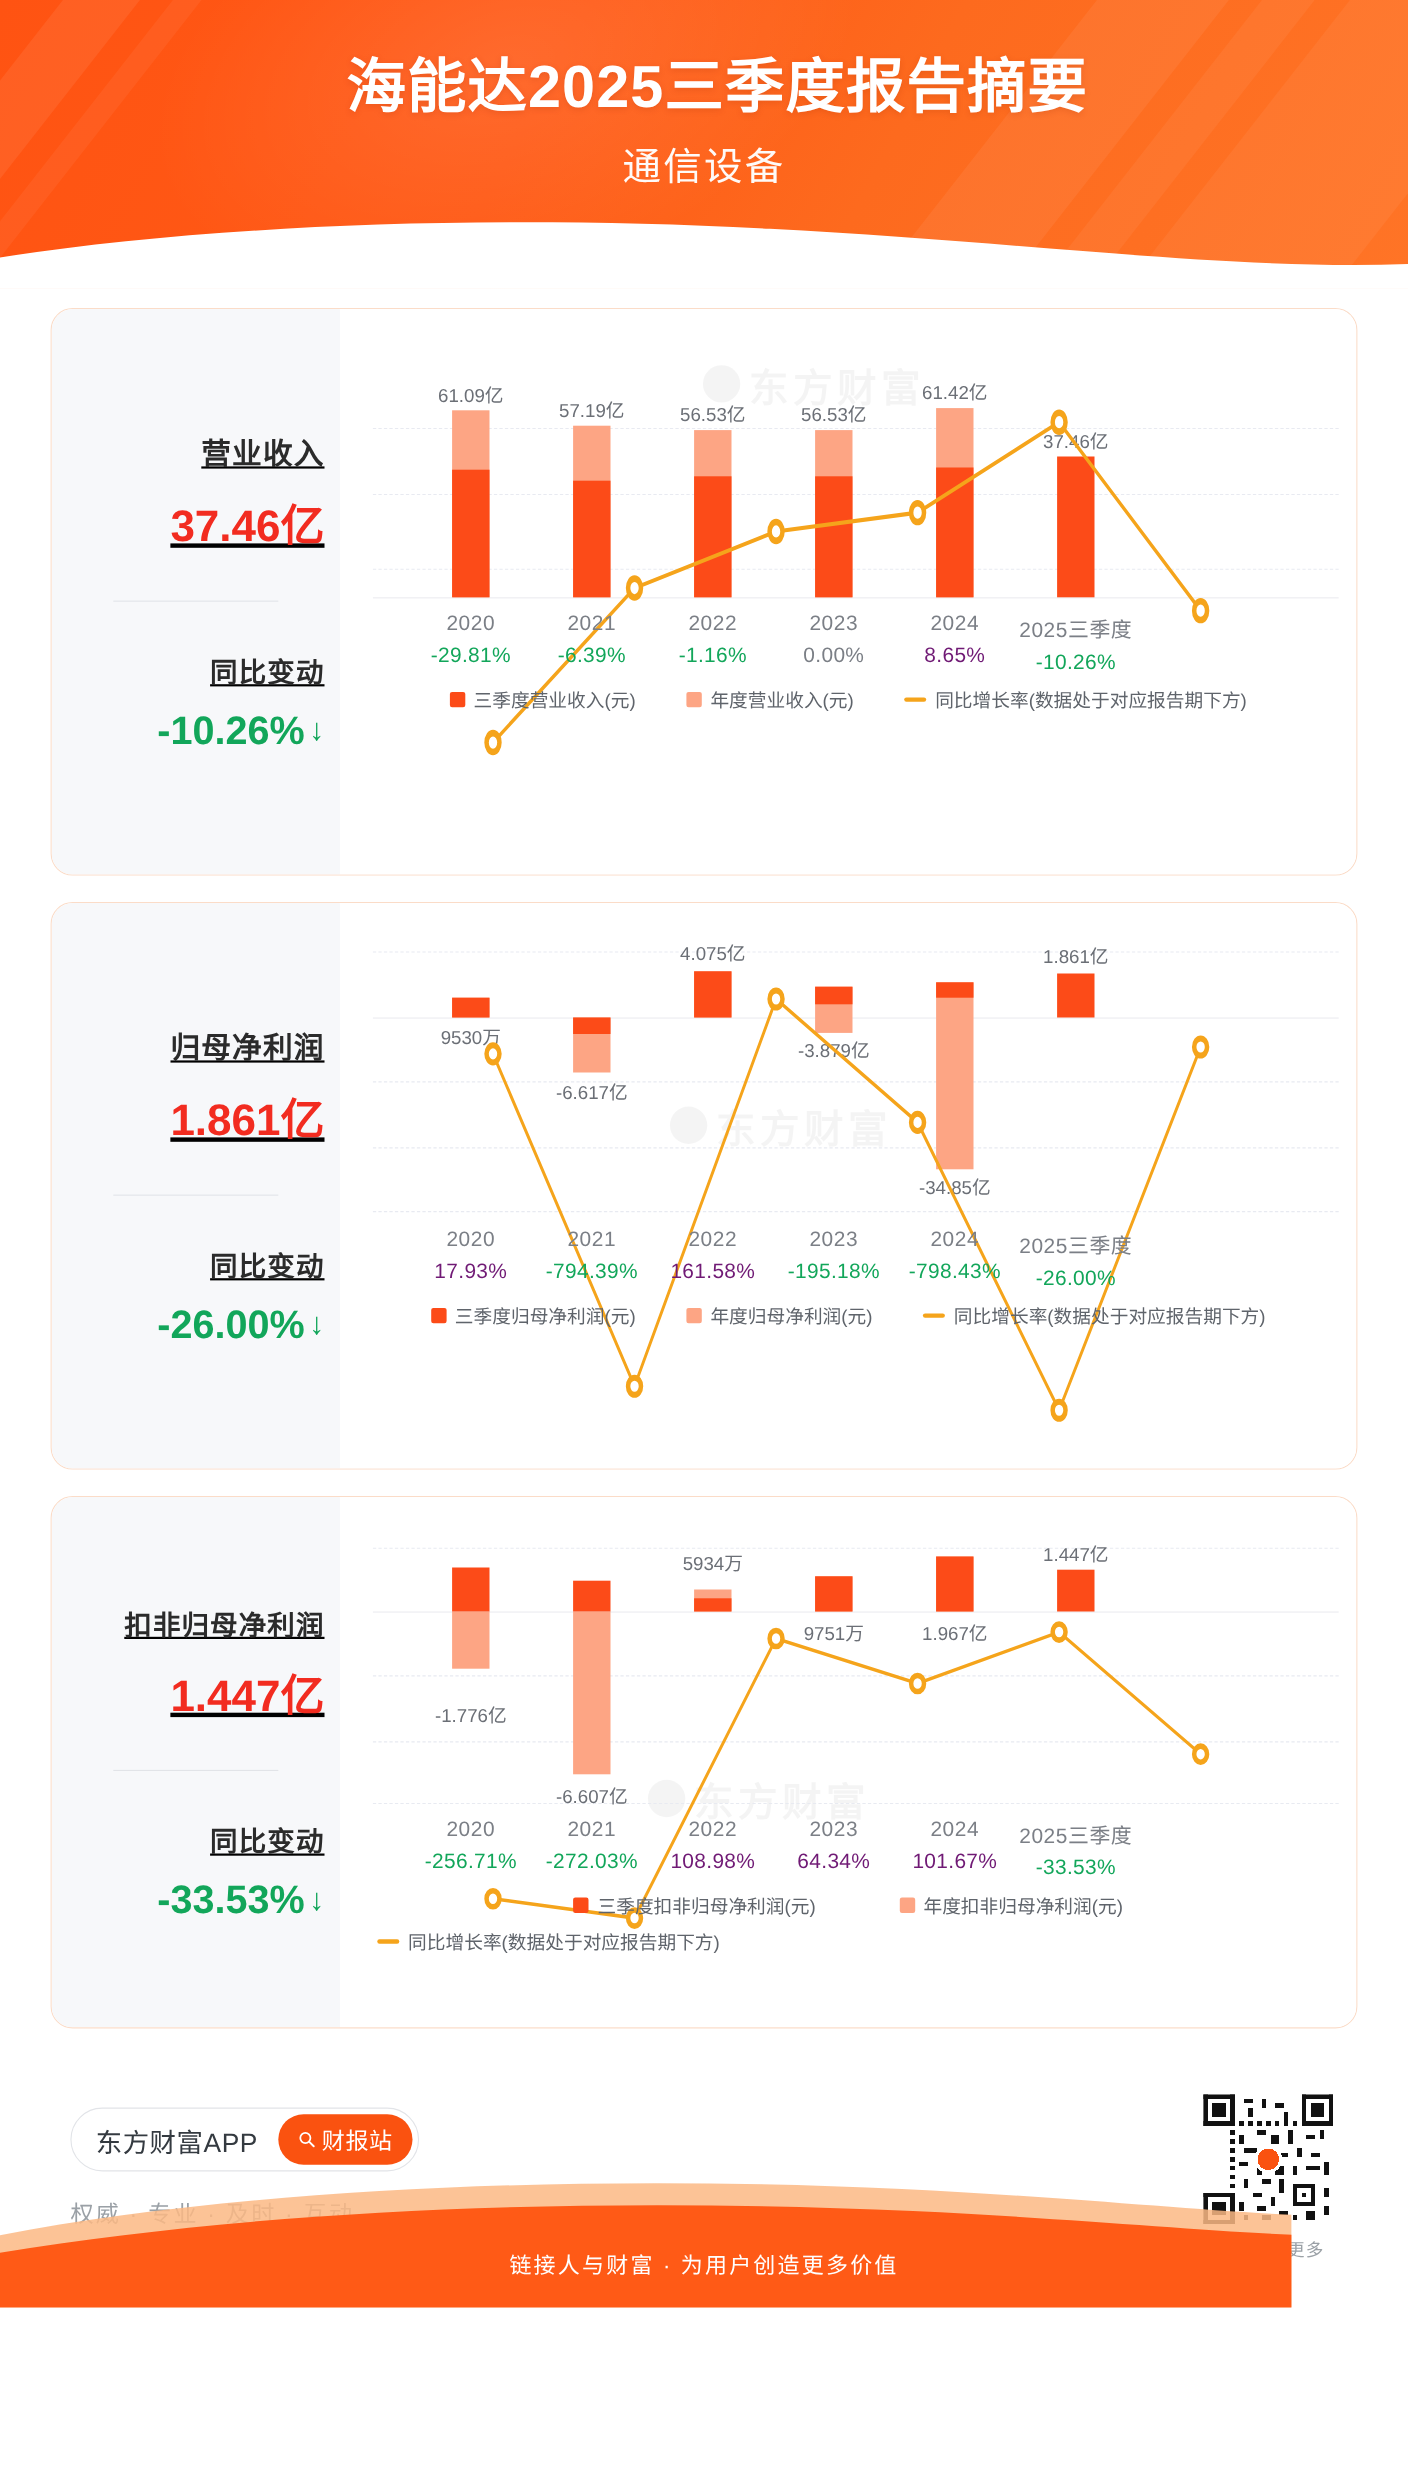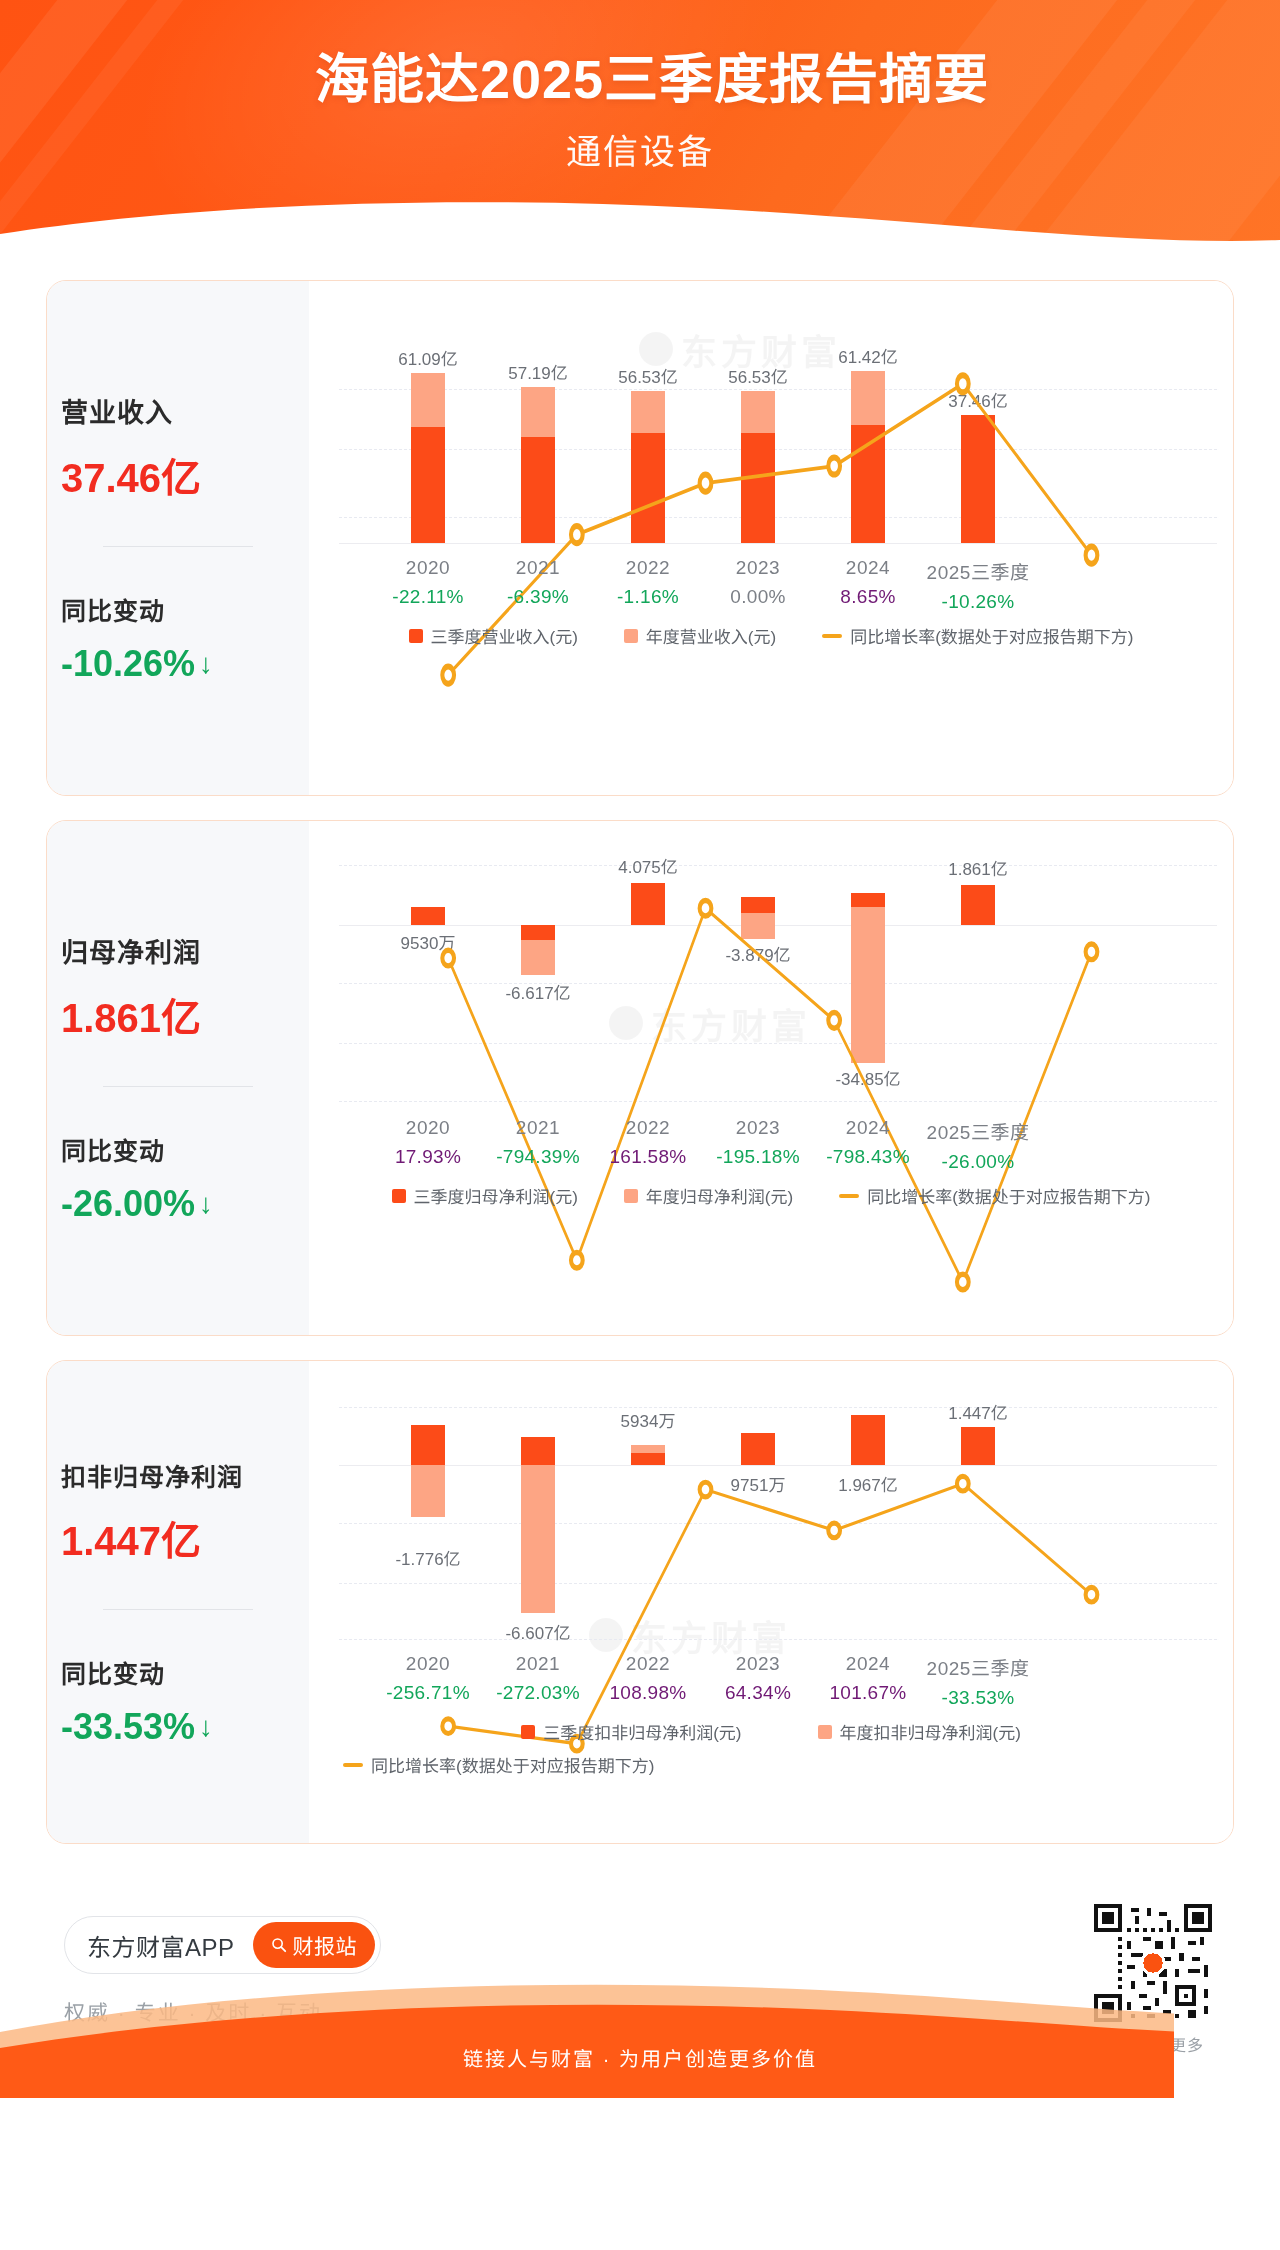--- a/index.html
+++ b/index.html
@@ -97,21 +97,21 @@
   .kpi-pane {
     width: 262px;
     flex: 0 0 262px;
     background: #f7f8fa;
     display: flex;
     flex-direction: column;
     justify-content: center;
     align-items: center;
     padding: 0 14px;
   }
-  .kpi-group { text-align: left; width: 100%; }
+  .kpi-group { text-align: right; width: 100%; text-decoration: underline; }
   .kpi-label {
     font-size: 27px;
     color: #2b2b2b;
     font-weight: bold;
     letter-spacing: 1px;
   }
   .kpi-value {
     margin-top: 16px;
     font-size: 40px;
     font-weight: bold;
@@ -429,21 +429,21 @@
           <circle cx="229" cy="148" r="5" fill="#fff" stroke="#f5a41b" stroke-width="3.5"></circle>
           <circle cx="339" cy="118" r="5" fill="#fff" stroke="#f5a41b" stroke-width="3.5"></circle>
           <circle cx="449" cy="108" r="5" fill="#fff" stroke="#f5a41b" stroke-width="3.5"></circle>
           <circle cx="559" cy="60" r="5" fill="#fff" stroke="#f5a41b" stroke-width="3.5"></circle>
           <circle cx="669" cy="160" r="5" fill="#fff" stroke="#f5a41b" stroke-width="3.5"></circle>
         </svg>
 
         <div class="xaxis" style="top:276px;">
           <div class="xtick" style="left:119px;">
             <span class="yr">2020</span>
-            <span class="pct neg">-22.11%</span>
+            <span class="pct neg">-29.81%</span>
           </div>
           <div class="xtick" style="left:229px;">
             <span class="yr">2021</span>
             <span class="pct neg">-6.39%</span>
           </div>
           <div class="xtick" style="left:339px;">
             <span class="yr">2022</span>
             <span class="pct neg">-1.16%</span>
           </div>
           <div class="xtick" style="left:449px;">

